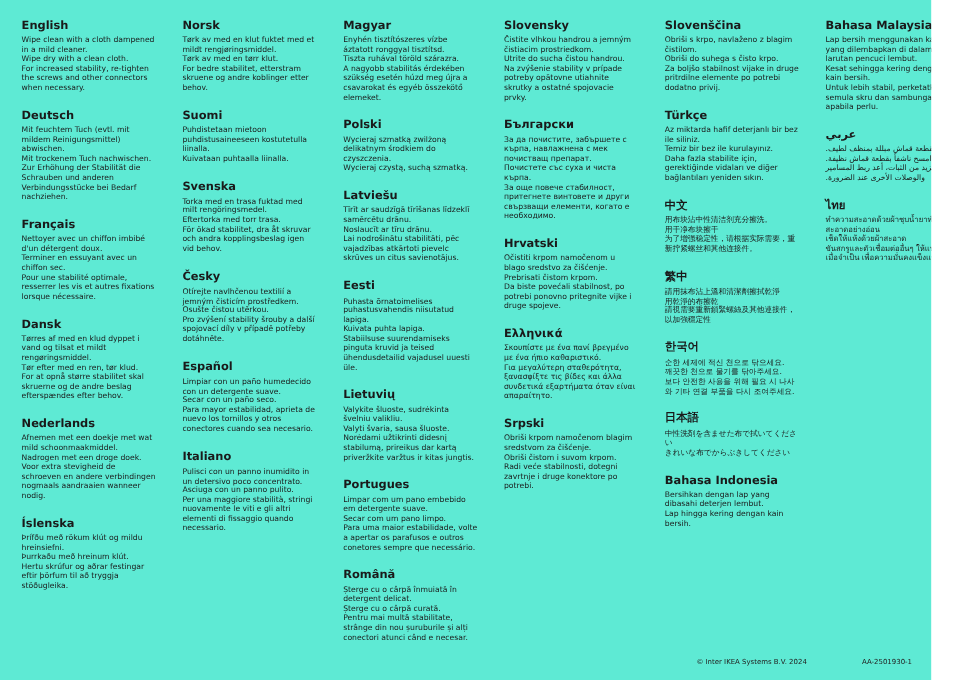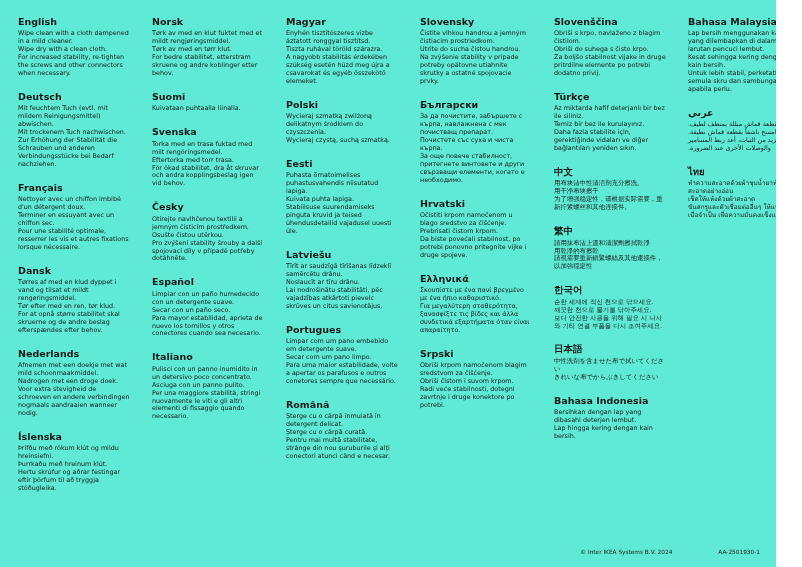--- a/index.html
+++ b/index.html
@@ -68,20 +68,21 @@
       </div>
       <div class="col">
         <section class="section">
           <h2 class="lang-heading">Norsk</h2>
           <p class="care-text">Tørk av med en klut fuktet med et mildt rengjøringsmiddel.</p>
           <p class="care-text">Tørk av med en tørr klut.</p>
           <p class="care-text">For bedre stabilitet, etterstram skruene og andre koblinger etter behov.</p>
         </section>
         <section class="section">
           <h2 class="lang-heading">Suomi</h2>
+          <p class="care-text">Puhdistetaan mietoon puhdistusaineeseen kostutetulla liinalla.</p>
           <p class="care-text">Kuivataan puhtaalla liinalla.</p>
         </section>
         <section class="section">
           <h2 class="lang-heading">Svenska</h2>
           <p class="care-text">Torka med en trasa fuktad med milt rengöringsmedel.</p>
           <p class="care-text">Eftertorka med torr trasa.</p>
           <p class="care-text">För ökad stabilitet, dra åt skruvar och andra kopplingsbeslag igen vid behov.</p>
         </section>
         <section class="section">
           <h2 class="lang-heading">Česky</h2>
@@ -108,30 +109,36 @@
           <p class="care-text">Enyhén tisztítószeres vízbe áztatott ronggyal tisztítsd.</p>
           <p class="care-text">Tiszta ruhával töröld szárazra.</p>
           <p class="care-text">A nagyobb stabilitás érdekében szükség esetén húzd meg újra a csavarokat és egyéb összekötő elemeket.</p>
         </section>
         <section class="section">
           <h2 class="lang-heading">Polski</h2>
           <p class="care-text">Wycieraj szmatką zwilżoną delikatnym środkiem do czyszczenia.</p>
           <p class="care-text">Wycieraj czystą, suchą szmatką.</p>
         </section>
         <section class="section">
+          <h2 class="lang-heading">Latviešu</h2>
+          <p class="care-text">Tīrīt ar saudzīgā tīrīšanas līdzeklī samērcētu drānu.</p>
+          <p class="care-text">Noslaucīt ar tīru drānu.</p>
+          <p class="care-text">Lai nodrošinātu stabilitāti, pēc vajadzības atkārtoti pievelc skrūves un citus savienotājus.</p>
+        </section>
+        <section class="section">
           <h2 class="lang-heading">Eesti</h2>
           <p class="care-text">Puhasta õrnatoimelises puhastusvahendis niisutatud lapiga.</p>
           <p class="care-text">Kuivata puhta lapiga.</p>
           <p class="care-text">Stabiilsuse suurendamiseks pinguta kruvid ja teised ühendusdetailid vajadusel uuesti üle.</p>
         </section>
         <section class="section">
-          <h2 class="lang-heading">Latviešu</h2>
-          <p class="care-text">Tīrīt ar saudzīgā tīrīšanas līdzeklī samērcētu drānu.</p>
-          <p class="care-text">Noslaucīt ar tīru drānu.</p>
-          <p class="care-text">Lai nodrošinātu stabilitāti, pēc vajadzības atkārtoti pievelc skrūves un citus savienotājus.</p>
+          <h2 class="lang-heading">Lietuvių</h2>
+          <p class="care-text">Valykite šluoste, sudrėkinta švelniu valikliu.</p>
+          <p class="care-text">Valyti švaria, sausa šluoste.</p>
+          <p class="care-text">Norėdami užtikrinti didesnį stabilumą, prireikus dar kartą priveržkite varžtus ir kitas jungtis.</p>
         </section>
         <section class="section">
           <h2 class="lang-heading">Portugues</h2>
           <p class="care-text">Limpar com um pano embebido em detergente suave.</p>
           <p class="care-text">Secar com um pano limpo.</p>
           <p class="care-text">Para uma maior estabilidade, volte a apertar os parafusos e outros conetores sempre que necessário.</p>
         </section>
         <section class="section">
           <h2 class="lang-heading">Română</h2>
           <p class="care-text">Șterge cu o cârpă înmuiată în detergent delicat.</p>

